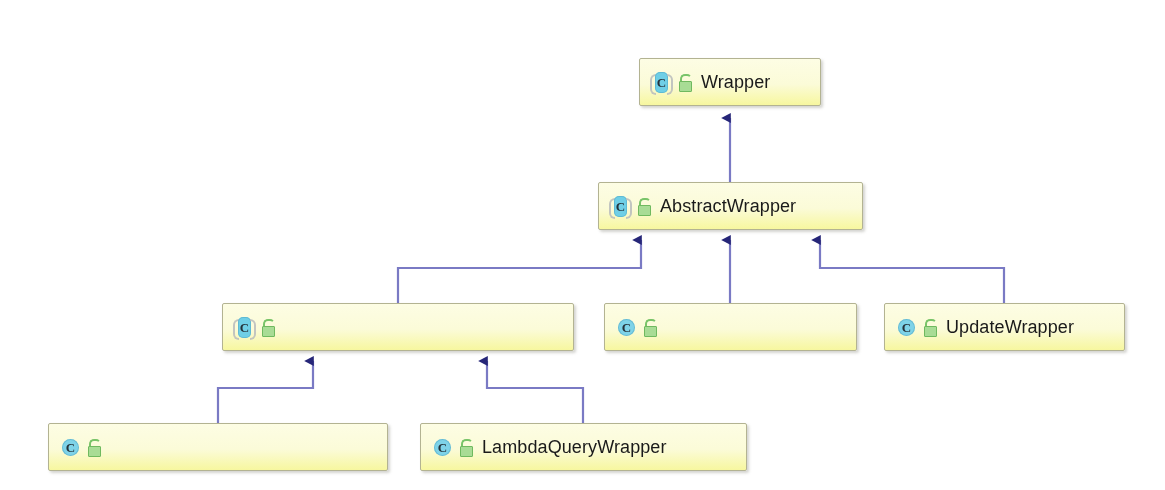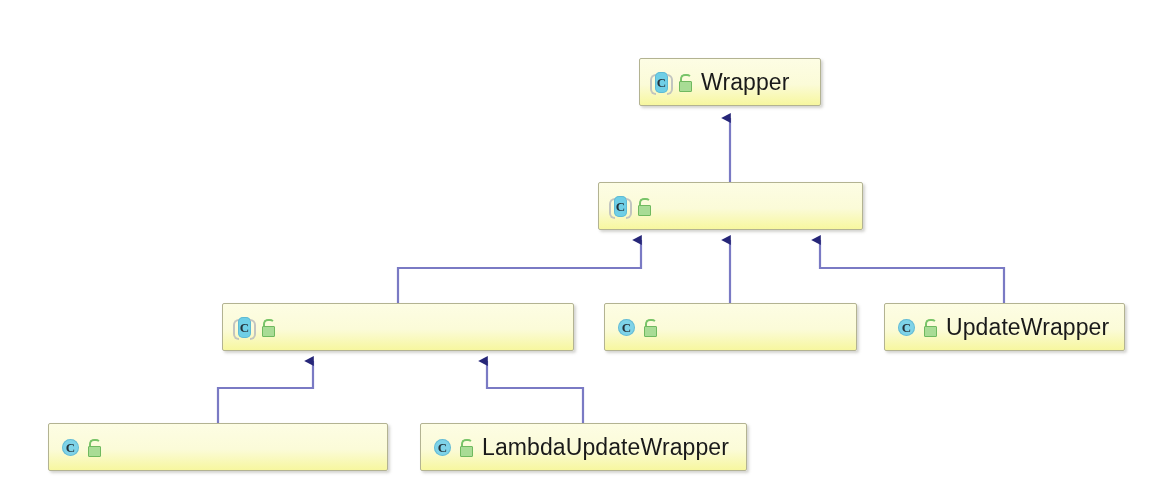--- a/index.html
+++ b/index.html
@@ -125,21 +125,21 @@
     top: 7px;
     width: 11px;
     height: 9px;
     background: #a8dc95;
     border: 1px solid #6fb95f;
     border-radius: 1px;
   }
 
   .node-label {
     font-family: "Liberation Sans", sans-serif;
-    font-size: 23px;
+    font-size: 18px;
     color: #1a1a1a;
     letter-spacing: 0.1px;
   }
 </style>
 </head>
 <body>
 
 <div id="diagram-canvas">
 
   <svg id="edge-layer" viewBox="0 0 1165 490" width="1165" height="490" aria-hidden="true">
@@ -177,20 +177,21 @@
     <span class="icon-class is-abstract">
       <span class="bracket left"></span>
       <span class="disc"></span>
       <span class="bracket right"></span>
       <span class="glyph">C</span>
     </span>
     <span class="icon-lock">
       <span class="shackle"></span>
         <span class="body"></span>
     </span>
+    <span class="node-label">AbstractWrapper</span>
   </div>
 
   <div class="uml-node" style="left:222px; top:303px; width:352px; height:48px;">
     <span class="icon-class is-abstract">
       <span class="bracket left"></span>
       <span class="disc"></span>
       <span class="bracket right"></span>
       <span class="glyph">C</span>
     </span>
     <span class="icon-lock">
@@ -235,16 +236,16 @@
 
   <div class="uml-node" style="left:420px; top:423px; width:327px; height:48px;">
     <span class="icon-class">
       <span class="disc"></span>
       <span class="glyph">C</span>
     </span>
     <span class="icon-lock">
       <span class="shackle"></span>
         <span class="body"></span>
     </span>
-    <span class="node-label">LambdaUpdateWrapper</span>
+    <span class="node-label">LambdaQueryWrapper</span>
   </div>
 
 </div>
 
 </body></html>

